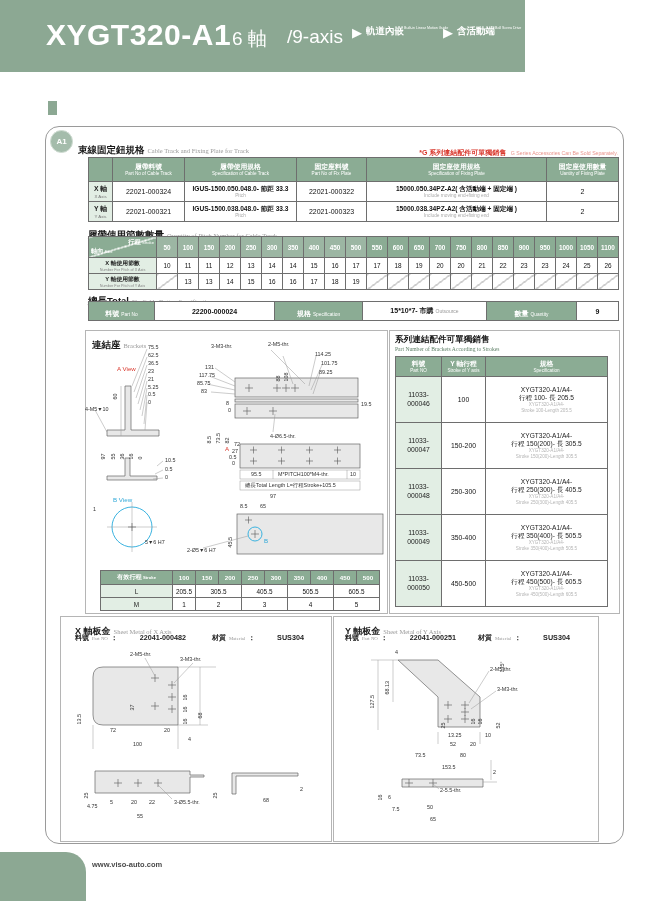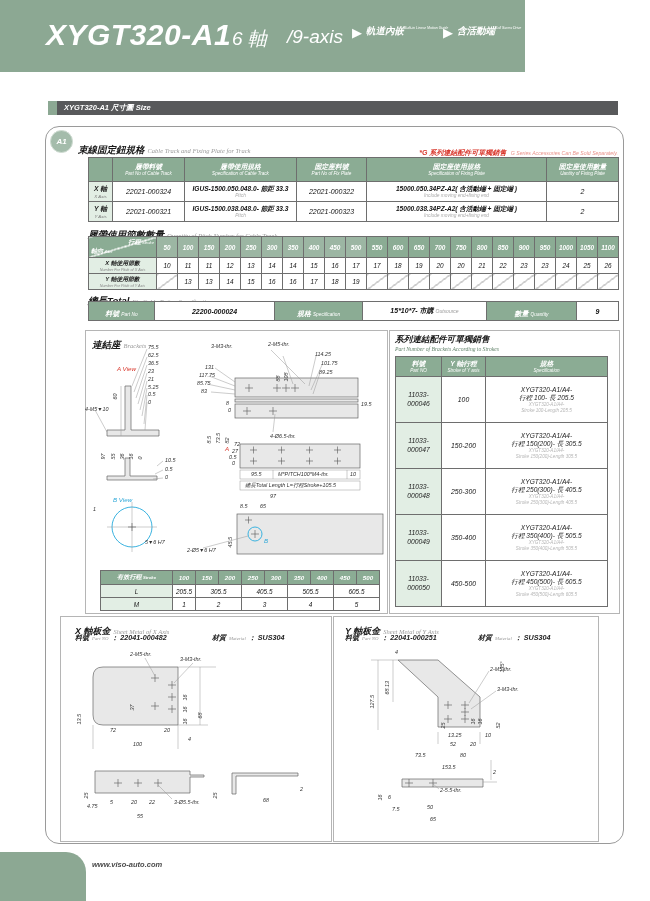--- a/index.html
+++ b/index.html
@@ -1,18 +1,18 @@
 <!DOCTYPE html>
 <html><head>
 <meta charset="utf-8">
 <style>
   html,body{margin:0;padding:0;background:#fff;}
   body{font-family:"Liberation Sans","DejaVu Sans",sans-serif;color:#222;}
   .page{position:relative;width:650px;height:901px;background:#fff;overflow:hidden;}
-  .abs{position:absolute;font-style:italic;}
+  .abs{position:absolute;}
   
   .banner{left:0;top:0;width:525px;height:72px;background:#8ca893;color:#fff;}
   .model{position:absolute;left:46px;top:18px;font-size:30px;font-weight:bold;letter-spacing:.5px;}
   .axis-zh{position:absolute;left:232px;top:26px;font-size:19px;}
   .axis-en{position:absolute;left:287px;top:26px;font-size:19px;font-weight:300;}
   .feature{position:absolute;display:flex;align-items:flex-start;color:#fff;}
   .feature .tri{font-size:13px;line-height:13px;margin-right:4px;}
   .feature .ftxt{display:flex;flex-direction:row;}
   .feature .fz{font-size:9.5px;font-weight:bold;line-height:1.15;}
   .feature .fe{font-size:3.6px;line-height:1.4;}
@@ -74,21 +74,21 @@
   .plate{fill:#e8e8e8;stroke:#666;stroke-width:0.7;}
   .ln{stroke:#999;stroke-width:0.5;fill:none;}
   .cr{stroke:#555;stroke-width:0.6;fill:none;}
   .cy{stroke:#3bb3e0;stroke-width:1;fill:none;}
   
   .smt .tz{font-size:9px;font-weight:bold;color:#1a1a1a;}
   .smt .ten{font-size:6.5px;margin-left:3px;}
   .smrow{font-size:7px;color:#222;}
   .smrow .lz{font-weight:bold;font-size:7px;}
   .smrow .le{font-size:4.8px;color:#9a9a9a;font-family:"Liberation Serif",serif;margin:0 1px;}
-  .smrow .val{font-weight:bold;font-size:7.2px;}
+  .smrow .val{font-weight:bold;font-size:7.2px;margin-left:20px;}
   .pt-title{font-size:8.6px;font-weight:bold;color:#1a1a1a;line-height:1.1;}
   .pt-sub{font-size:5.6px;color:#5f8068;font-family:"Liberation Serif",serif;}
   
   .foot-green{left:0;top:852px;width:86px;height:49px;background:#8ca893;border-radius:0 20px 0 0;}
   .foot-url{left:92px;top:860px;font-size:7.5px;font-weight:bold;color:#4a4a4a;}
 </style>
 </head>
 <body>
 
 <div class="page">
@@ -107,21 +107,20 @@
     <div class="feature" style="left:443px;top:26px;">
       <span class="tri">▶</span>
       <span class="ftxt">
         <span class="fz">含活動端</span>
         <span class="fe">Ball Screw Drive</span>
       </span>
     </div>
   </div>
 
   <div class="abs sec-sq"></div>
-  <div class="abs sec-bar">XYGT320-A1 尺寸圖 Size</div>
 
   <div class="abs panel"></div>
   <div class="abs a1">A1</div>
 
   <div class="abs stitle" style="left:78px;top:139px;">
     <span class="tz">束線固定鈕規格</span><span class="ten sen">Cable Track and Fixing Plate for Track</span>
   </div>
   <div class="abs note" style="right:32px;top:141px;">
     <span class="nz">*G 系列連結配件可單獨銷售</span>
     <span class="nen">G Series Accessories Can Be Sold Separately.</span>

